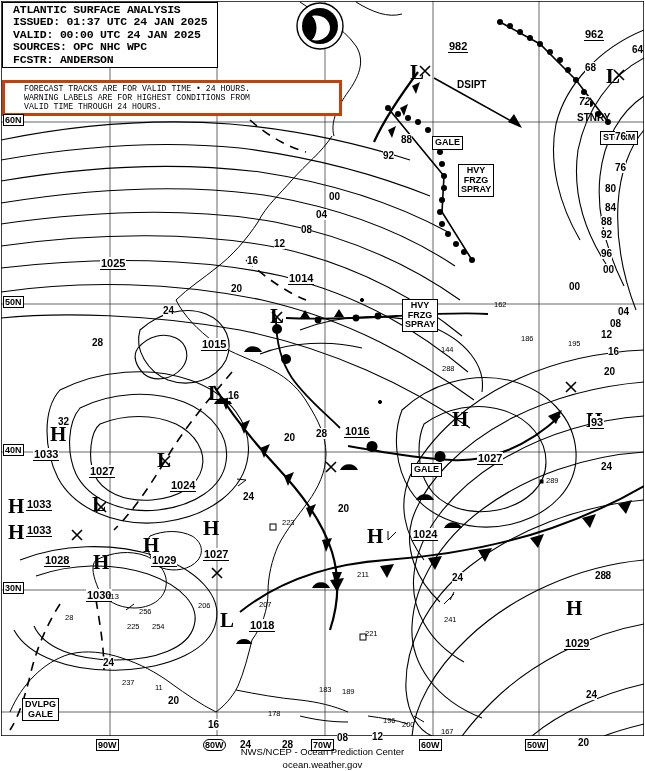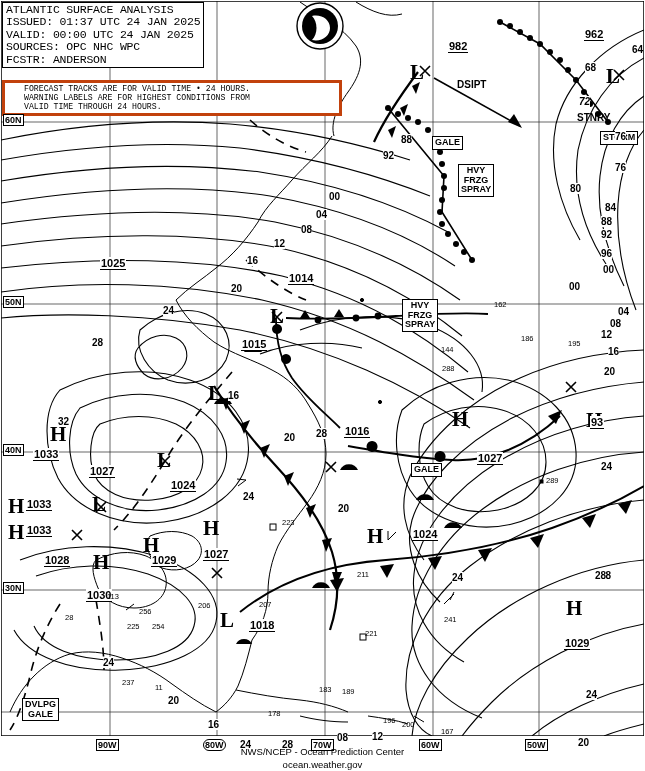--- a/index.html
+++ b/index.html
@@ -1,19 +1,19 @@
 <!DOCTYPE html>
 <html><head>
 <meta charset="utf-8">
 <style>
   html,body{margin:0;padding:0;background:#fff;}
   body{width:645px;height:771px;overflow:hidden;font-family:"Liberation Sans",sans-serif;}
   #map{position:relative;width:645px;height:771px;background:#ffffff;}
   .lbl{position:absolute;white-space:pre;font-family:"Liberation Sans",sans-serif;color:#000;}
-  .hdr{position:absolute;left:2px;top:2px;border:1px solid #000;background:#fff;padding:1px 3px;}
+  .hdr{position:absolute;left:2px;top:2px;border:1px solid #000;background:#fff;padding:1px 10px;font-weight:bold;}
   .hdr div{font-family:"Liberation Mono",monospace;font-size:11.5px;line-height:12.4px;letter-spacing:-0.2px;}
   .note{position:absolute;left:2px;top:80px;border:3px solid #c2410c;background:#fff;padding:1px 19px;width:296px;}
   .note div{font-family:"Liberation Mono",monospace;font-size:8.2px;line-height:9.2px;}
   .boxlbl{position:absolute;border:1px solid #000;background:#fff;font-family:"Liberation Sans",sans-serif;font-weight:bold;font-size:9px;line-height:9.5px;text-align:center;padding:1px 2px;}
   .isoLbl{position:absolute;background:#fff;font-family:"Liberation Sans",sans-serif;font-size:11px;font-weight:bold;border-bottom:1.5px solid #000;padding:0 1px;}
   .pnum{position:absolute;background:#fff;font-size:10px;font-weight:bold;font-family:"Liberation Sans",sans-serif;}
   .hl{position:absolute;font-family:"Liberation Serif",serif;font-weight:bold;font-size:21px;line-height:21px;color:#000;}
   .ll{position:absolute;font-family:"Liberation Serif",serif;font-weight:bold;font-size:21px;line-height:21px;color:#000;}
   .latlon{position:absolute;font-family:"Liberation Sans",sans-serif;font-size:9px;font-weight:bold;background:#fff;border:1px solid #000;padding:0 1px;}
   .small{position:absolute;font-family:"Liberation Sans",sans-serif;font-size:7.5px;color:#000;}
@@ -307,21 +307,21 @@
   <div class="ll" style="left:410px;top:62px;">L</div>
   <div class="isoLbl" style="left:448px;top:40px;">982</div>
 
   <div class="ll" style="left:606px;top:66px;">L</div>
   <div class="isoLbl" style="left:584px;top:28px;">962</div>
 
   <div class="isoLbl" style="left:100px;top:257px;">1025</div>
   <div class="isoLbl" style="left:288px;top:272px;">1014</div>
 
   <div class="ll" style="left:270px;top:306px;">L</div>
-  <div class="isoLbl" style="left:201px;top:338px;margin-left:40px;">1015</div>
+  <div class="isoLbl" style="left:201px;top:338px;">1015</div>
 
   <div class="ll" style="left:208px;top:383px;">L</div>
 
   <div class="hl" style="left:586px;top:410px;">H</div>
   <div class="isoLbl" style="left:590px;top:416px;">93</div>
 
   <div class="hl" style="left:452px;top:409px;">H</div>
   <div class="isoLbl" style="left:344px;top:425px;">1016</div>
 
   <div class="isoLbl" style="left:477px;top:452px;">1027</div>
@@ -371,21 +371,21 @@
   <div class="latlon" style="left:311px;top:739px;">70W</div>
   <div class="latlon" style="left:419px;top:739px;">60W</div>
   <div class="latlon" style="left:525px;top:739px;">50W</div>
 
   <div id="contour-layer">
       <div class="pnum" style="left: 632px; top: 44px;">64</div>
       <div class="pnum" style="left: 585px; top: 62px;">68</div>
       <div class="pnum" style="left: 579px; top: 96px; font-style: italic;">72</div>
       <div class="pnum" style="left: 615px; top: 131px;">76</div>
       <div class="pnum" style="left: 615px; top: 162px;">76</div>
-      <div class="pnum" style="left: 570px; top: 183px;">80</div>
+      <div class="pnum" style="left: 605px; top: 183px;">80</div>
       <div class="pnum" style="left: 605px; top: 202px;">84</div>
       <div class="pnum" style="left: 601px; top: 216px;">88</div>
       <div class="pnum" style="left: 601px; top: 229px;">92</div>
       <div class="pnum" style="left: 601px; top: 248px;">96</div>
       <div class="pnum" style="left: 603px; top: 264px;">00</div>
       <div class="pnum" style="left: 569px; top: 281px;">00</div>
       <div class="pnum" style="left: 618px; top: 306px;">04</div>
       <div class="pnum" style="left: 610px; top: 318px;">08</div>
       <div class="pnum" style="left: 601px; top: 329px;">12</div>
       <div class="pnum" style="left: 608px; top: 346px;">16</div>

